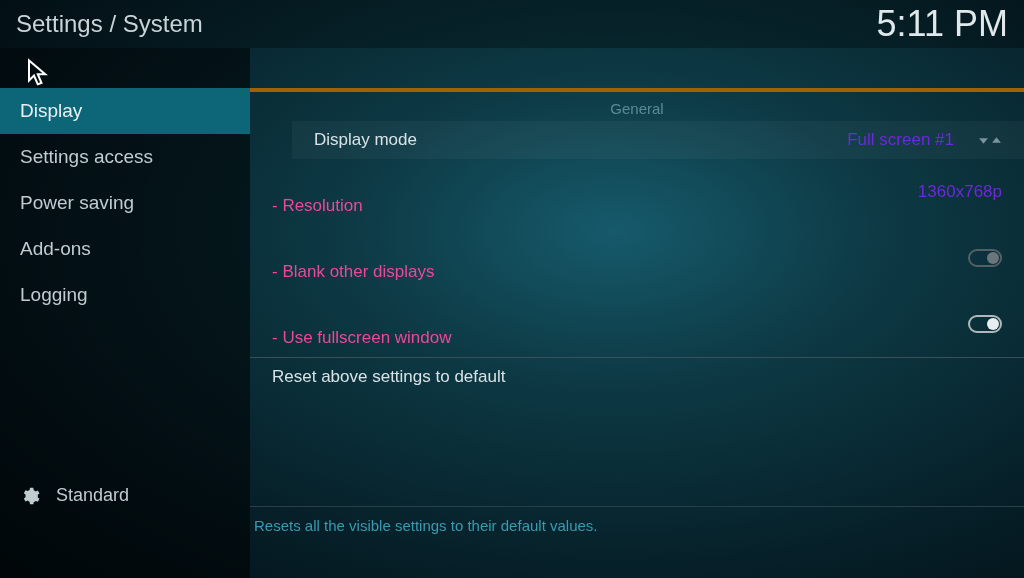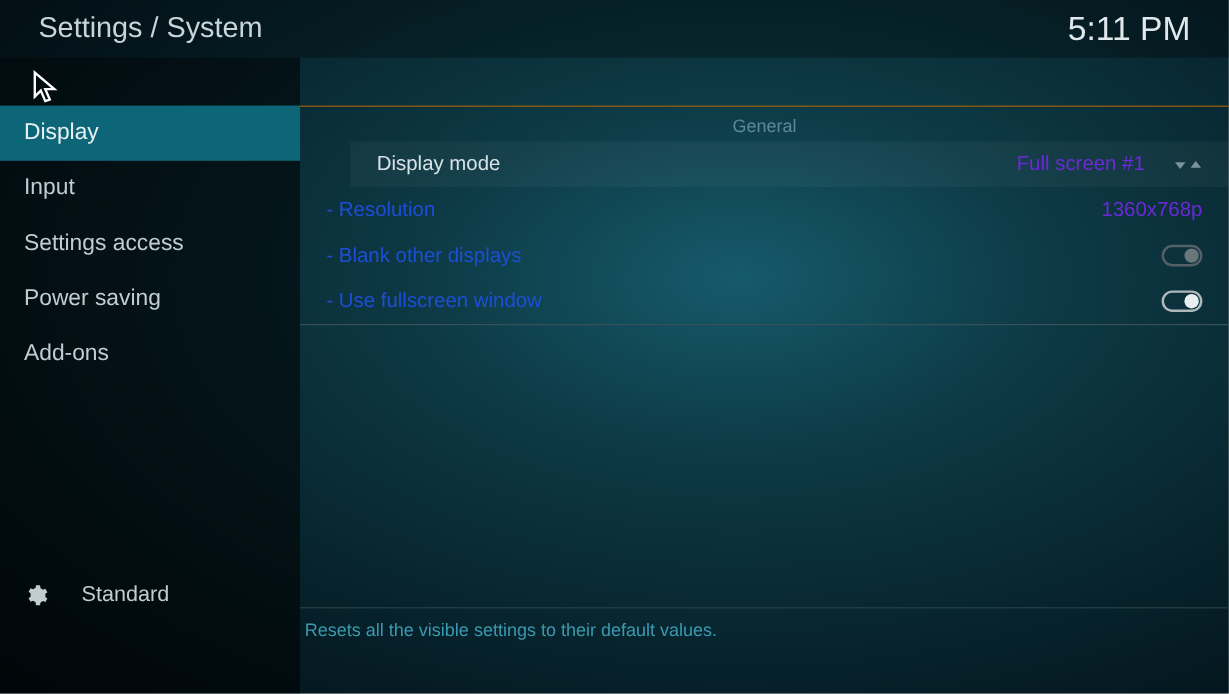--- a/index.html
+++ b/index.html
@@ -10,30 +10,30 @@
     background: radial-gradient(ellipse at 60% 40%, #165a6b 0%, #0d3a45 30%, #061f28 70%, #020e14 100%);
     overflow: hidden;
     color: #d0d8dc;
     position: relative;
   }
   .header {
     height: 48px;
     display: flex;
     justify-content: space-between;
     align-items: center;
-    padding: 0 32px;
+    padding: 0 16px;
     background: rgba(0,0,0,0.3);
   }
   .breadcrumb {
     font-size: 24px;
     font-weight: 300;
     color: #c8d4d8;
   }
   .clock {
-    font-size: 28px;
+    font-size: 36px;
     font-weight: 300;
     color: #e0e8ec;
   }
   .main {
     display: flex;
     height: calc(100% - 48px);
   }
   .sidebar {
     width: 250px;
     background: rgba(0,0,0,0.55);
@@ -52,29 +52,29 @@
   }
   .sidebar-item.active {
     background: #0d6678;
     color: #e8f0f2;
   }
   .sidebar-footer {
     margin-top: auto;
     padding: 14px 20px 72px 20px;
     display: flex;
     align-items: center;
-    gap: 28px;
+    gap: 16px;
     font-size: 18px;
     color: #c0ccd0;
   }
   .content {
     flex: 1;
     display: flex;
     flex-direction: column;
-    border-top: 1px solid #a16207;
+    border-top: 4px solid #a16207;
     margin-top: 40px;
   }
   .section-header {
     text-align: center;
     font-size: 15px;
     color: #5a8a95;
     padding: 8px 0 4px 0;
   }
   .row {
     display: flex;
@@ -83,21 +83,21 @@
     padding: 9px 22px;
     font-size: 17px;
     font-weight: 300;
   }
   .row.highlight {
     background: rgba(255,255,255,0.04);
     margin-left: 42px;
   }
   .row-label { color: #d8e2e6; }
   .row-value { color: #6d28d9; display: flex; align-items: center; gap: 24px; }
-  .row.sub .row-label { color: #1d4ed8; }
+  .row.sub .row-label { color: #ec4899; margin-top: 28px; }
   .spinner-arrows {
     display: flex;
     flex-direction: row;
     gap: 2px;
     color: #6a8890;
     font-size: 14px;
     letter-spacing: -2px;
   }
   .toggle {
     width: 34px;
@@ -159,30 +159,30 @@
   <div class="clock">5:11 PM</div>
 </div>
 
 <div class="main">
   <div class="sidebar">
     <div class="sidebar-spacer"></div>
     <div class="sidebar-item active">
       <span>Display</span>
     </div>
     <div class="sidebar-item">
-      <span>Input</span>
-    </div>
-    <div class="sidebar-item">
       <span>Settings access</span>
     </div>
     <div class="sidebar-item">
       <span>Power saving</span>
     </div>
     <div class="sidebar-item">
       <span>Add-ons</span>
+    </div>
+    <div class="sidebar-item">
+      <span>Logging</span>
     </div>
     <div class="sidebar-footer">
       <svg class="gear-icon" viewBox="0 0 24 24" fill="#c0ccd0">
         <path d="M12 8a4 4 0 100 8 4 4 0 000-8zm9.4 4a7.7 7.7 0 00-.1-1.4l2.1-1.6-2-3.5-2.5 1a7.6 7.6 0 00-2.4-1.4L16 2h-4l-.5 2.7a7.6 7.6 0 00-2.4 1.4l-2.5-1-2 3.5 2.1 1.6A7.7 7.7 0 006.6 12c0 .5 0 .9.1 1.4l-2.1 1.6 2 3.5 2.5-1c.7.6 1.5 1 2.4 1.4L12 22h4l.5-2.7c.9-.3 1.7-.8 2.4-1.4l2.5 1 2-3.5-2.1-1.6c.1-.5.1-.9.1-1.4z"></path>
       </svg>
       <span>Standard</span>
     </div>
   </div>
 
   <div class="content">
@@ -217,20 +217,23 @@
 
     <div class="row sub">
       <span class="row-label">- Use fullscreen window</span>
       <span class="row-value">
         <span class="toggle on"></span>
       </span>
     </div>
 
     <div class="divider"></div>
 
+    <div class="row">
+      <span class="row-label">Reset above settings to default</span>
+    </div>
 
     <div class="help-bar">Resets all the visible settings to their default values.</div>
   </div>
 </div>
 
 <svg class="cursor" width="26" height="30" viewBox="0 0 20 24">
   <path d="M2 2 L2 18 L6 14 L9 21 L12 20 L9 13 L15 13 Z" fill="none" stroke="#ffffff" stroke-width="1.6"></path>
 </svg>
 
 </body></html>

